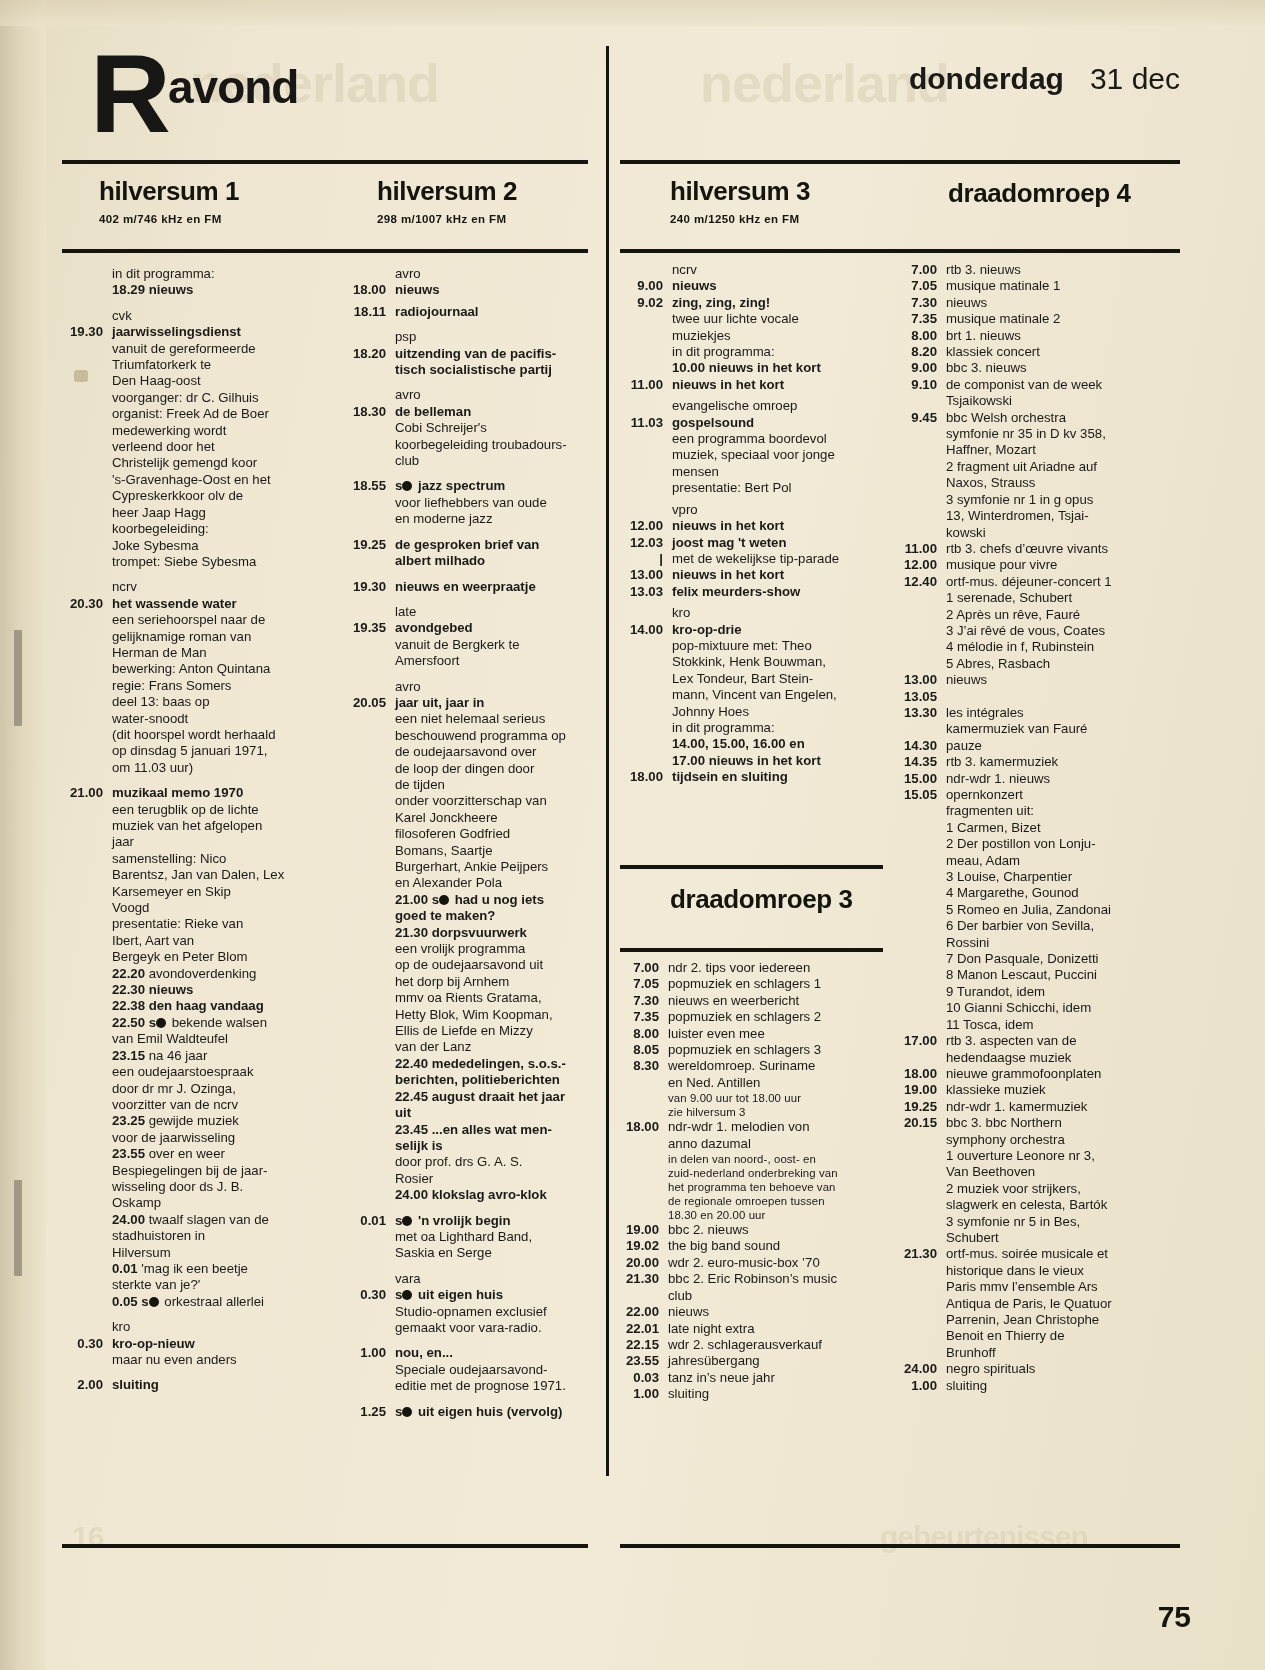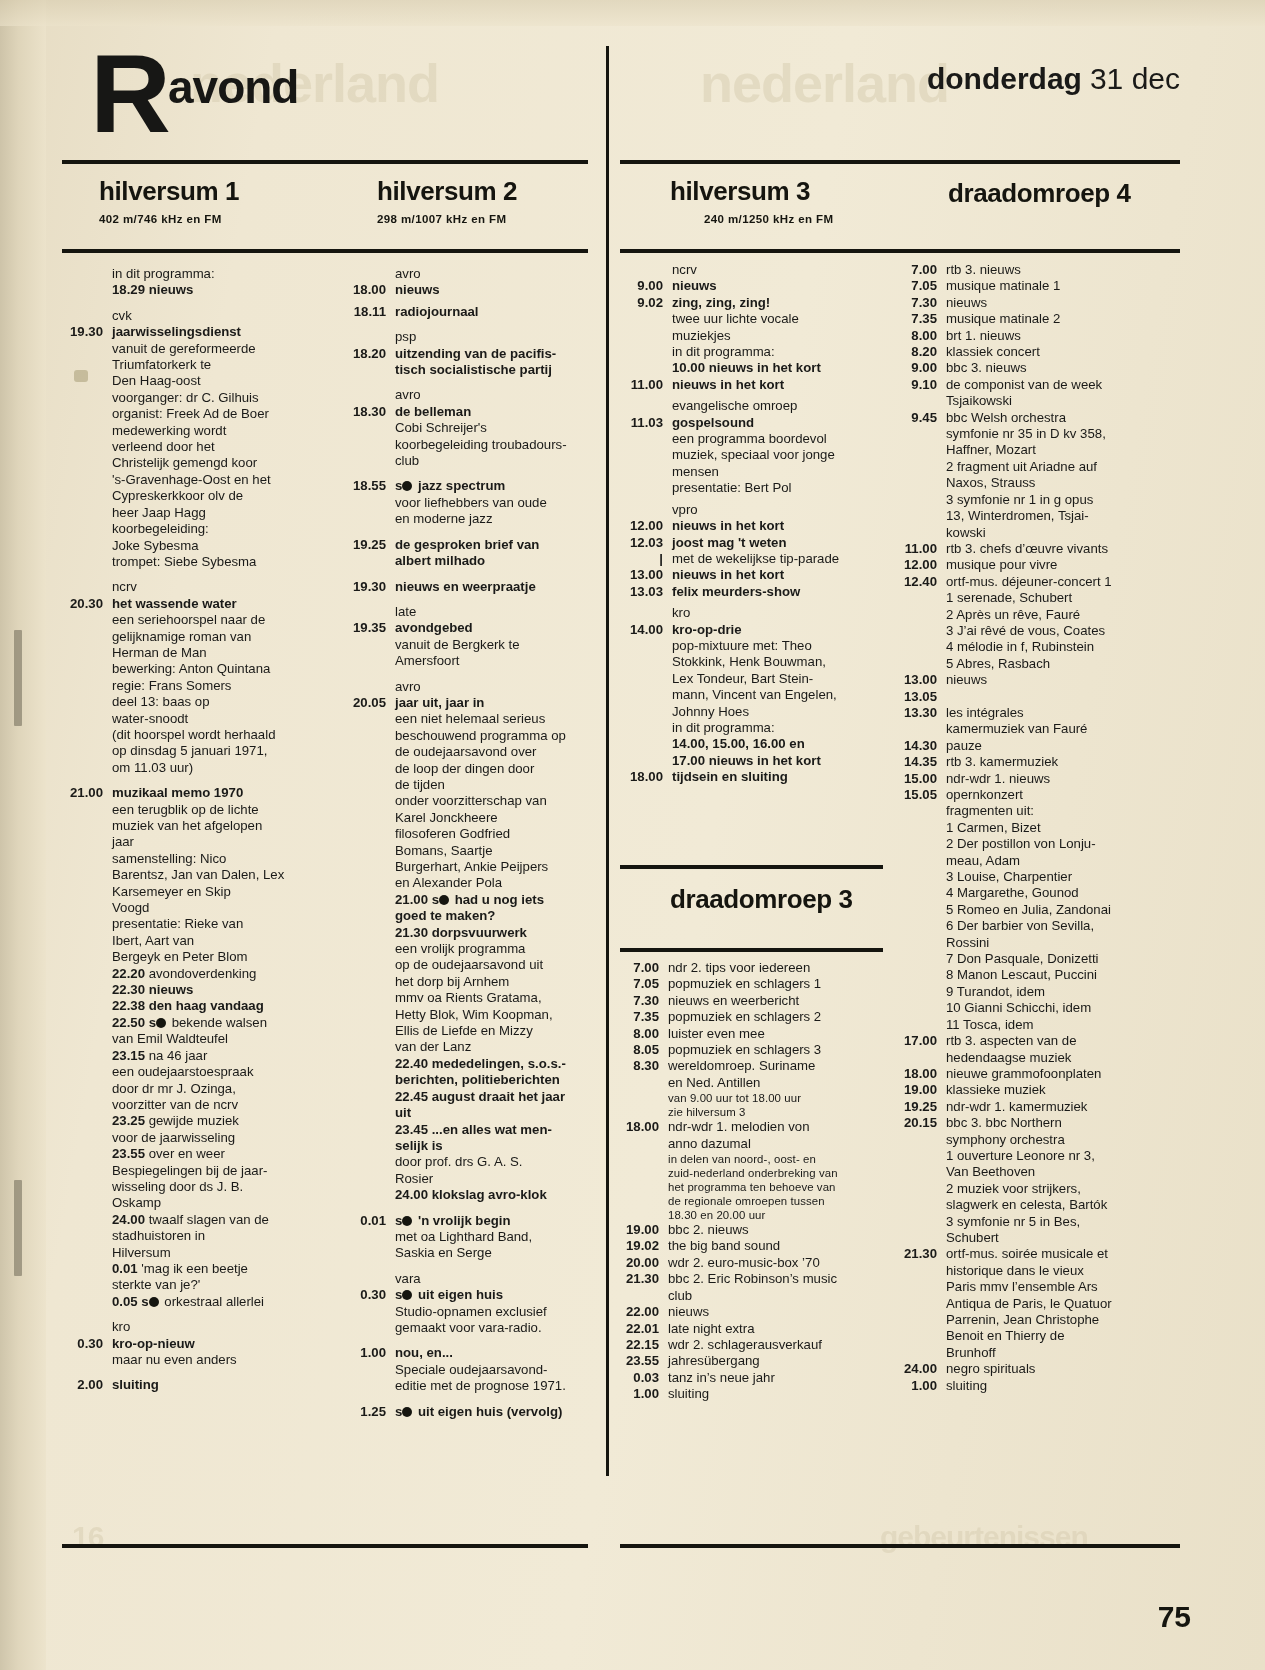--- a/index.html
+++ b/index.html
@@ -67,21 +67,21 @@
     letter-spacing: -1px;
     color: #171715;
   }
   .dateline {
     position: absolute;
     right: 0; top: 14px;
     font-size: 30px;
     white-space: nowrap;
   }
   .dateline b { font-weight: bold; }
-  .dateline span { font-weight: normal; margin-left: 8px; }
+  .dateline span { font-weight: normal; margin-left: 26px; }
 
   
   .gutter {
     position: absolute;
     left: 606px; top: 46px;
     width: 3px; height: 1430px;
     background: #15150f;
   }
   .rule-thick { background: #15150f; height: 4px; position: absolute; }
 
@@ -204,21 +204,21 @@
 
   <div class="rule-thick" style="left:62px;top:160px;width:526px"></div>
   <div class="st-title" style="left:99px;top:176px">hilversum 1</div>
   <div class="st-freq" style="left:99px;top:213px">402 m/746 kHz en FM</div>
   <div class="st-title" style="left:377px;top:176px">hilversum 2</div>
   <div class="st-freq" style="left:377px;top:213px">298 m/1007 kHz en FM</div>
   <div class="rule-thick" style="left:62px;top:249px;width:526px"></div>
 
   <div class="rule-thick" style="left:620px;top:160px;width:560px"></div>
   <div class="st-title" style="left:670px;top:176px">hilversum 3</div>
-  <div class="st-freq" style="left:704px;top:213px">240 m/1250 kHz en FM</div>
+  <div class="st-freq" style="left:670px;top:213px">240 m/1250 kHz en FM</div>
   <div class="st-title" style="left:948px;top:176px;width:225px;line-height:34px">draadomroep 4</div>
   <div class="rule-thick" style="left:620px;top:249px;width:560px"></div>
 
   <div class="rule-thick" style="left:620px;top:865px;width:263px"></div>
   <div class="st-title" style="left:670px;top:882px;width:215px;line-height:34px">draadomroep 3</div>
   <div class="rule-thick" style="left:620px;top:948px;width:263px"></div>
 
   <div class="col" id="col0" style="left:62px;top:266px;width:268px">
       <div class="row">
         <div class="time"></div>

